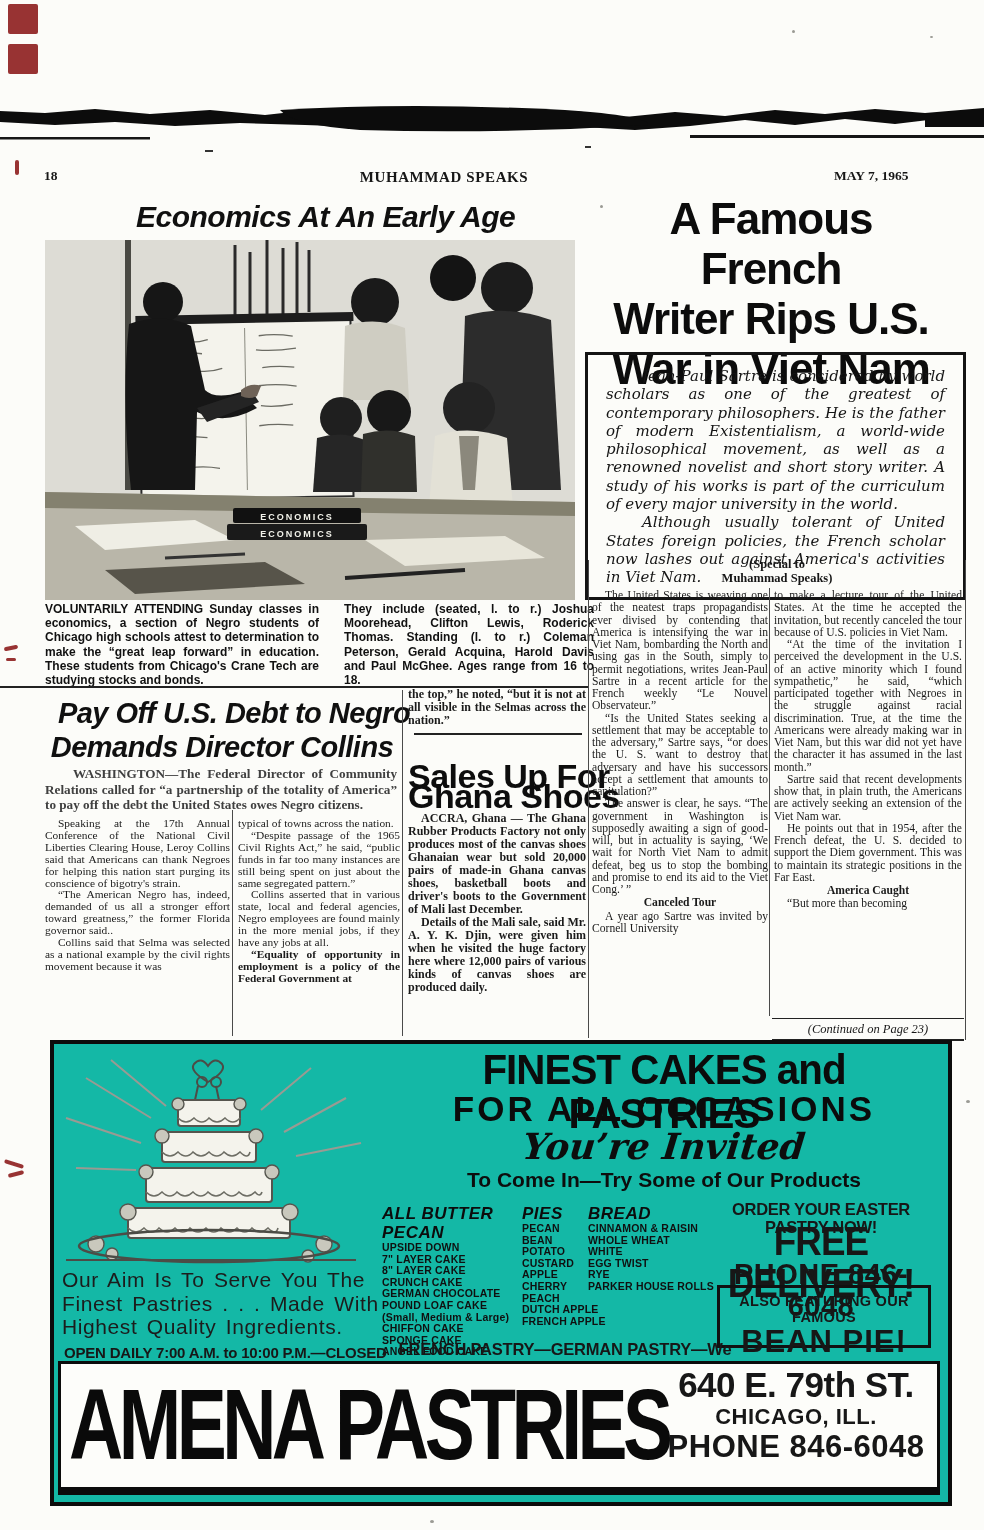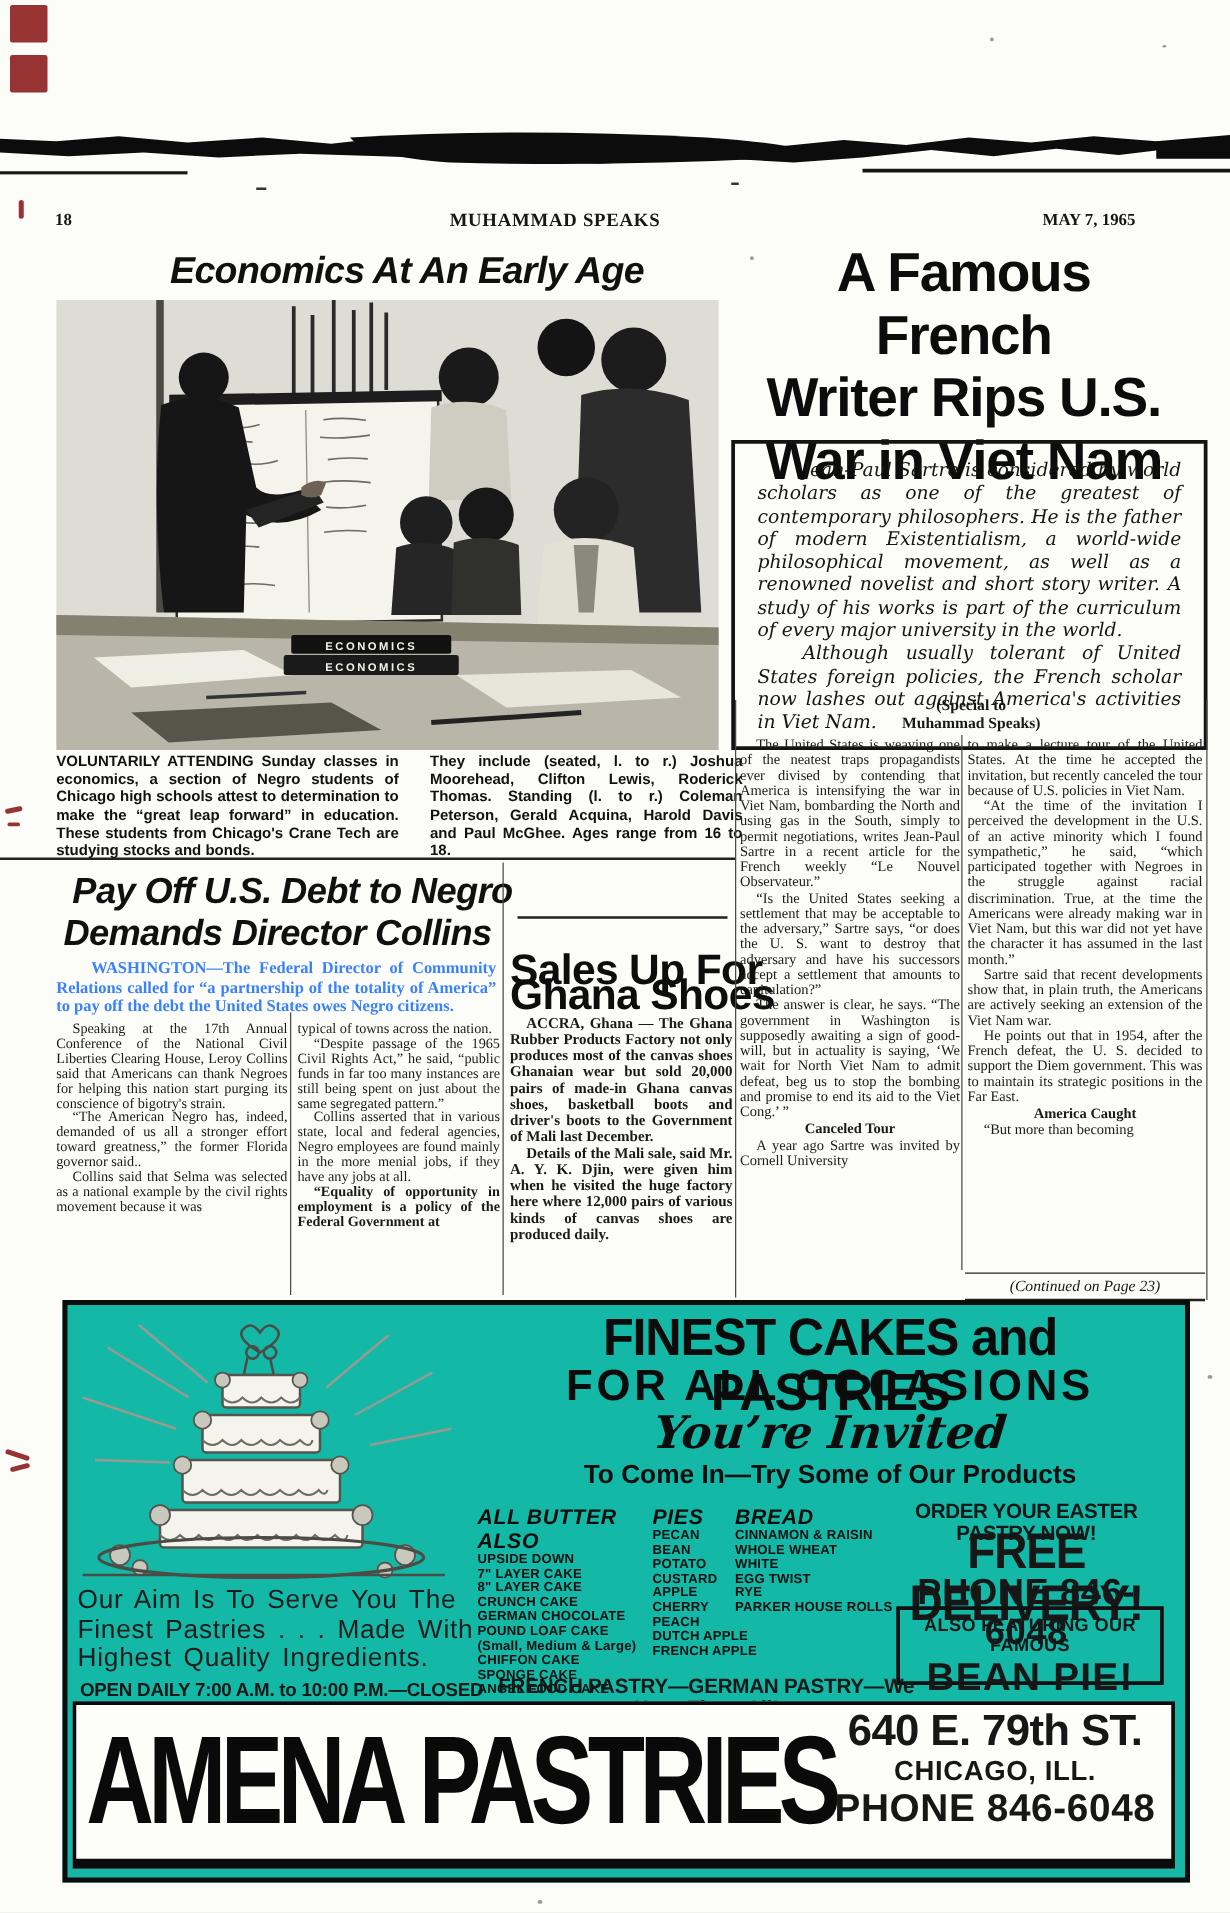--- a/index.html
+++ b/index.html
@@ -17,21 +17,21 @@
   .h-collins{font:italic bold 29px "Liberation Sans",sans-serif;color:#101010;text-align:center;letter-spacing:-.5px;}
   .h-ghana{font:bold 34px/40px "Liberation Sans",sans-serif;color:#0d0d0d;letter-spacing:-.5px;}
   
   .bodycol{text-align:justify;color:#1a1a1a;}
   .sartre-col{font:11.6px/12.25px "Liberation Serif",serif;}
   .collins-col{font:11.4px/11.9px "Liberation Serif",serif;}
   .ghana-col{font:bold 12px/13px "Liberation Serif",serif;}
   .para{margin:0;text-indent:13px;}
   .noindent{margin:0;text-indent:0;}
   .subhead{font-weight:bold;text-align:center;text-indent:0;margin:1px 0;}
-  .lede{font:bold 13.2px/15.6px "Liberation Serif",serif;text-align:justify;color:#3b82f6;}
+  .lede{font:bold 13.2px/15.6px "Liberation Serif",serif;text-align:justify;color:#404040;}
   .special{font:bold 12.5px/13.5px "Liberation Serif",serif;text-align:center;}
   .caption{font:bold 12px/14.2px "Liberation Sans",sans-serif;text-align:justify;color:#111;}
   .continued{font:italic 12.5px/15px "Liberation Serif",serif;text-align:center;
              border-top:1px solid #222;border-bottom:2px solid #222;padding:3px 0 2px;}
   
   .vrule{width:1px;background:#4a4a4a;}
   .hrule{background:#222;}
   
   .redmark{background:#8d1d1d;opacity:.9;border-radius:2px;}
   
@@ -189,20 +189,23 @@
   </div>
   <div class="abs bodycol collins-col" style="left:238px;top:818px;width:162px;height:218px;overflow:hidden;">
     <p class="noindent">typical of towns across the nation.</p>
     <div>
         <div class="para">“Despite passage of the 1965 Civil Rights Act,” he said, “public funds in far too many instances are still being spent on just about the same segregated pattern.”</div>
         <div class="para">Collins asserted that in various state, local and federal agencies, Negro employees are found mainly in the more menial jobs, if they have any jobs at all.</div>
       </div>
     <p class="para" style="font-weight:bold;">“Equality of opportunity in employment is a policy of the Federal Government at</p>
   </div>
 
+  <div class="abs bodycol ghana-col" style="left:408px;top:688px;width:178px;">
+    <p class="noindent">the top,” he noted, “but it is not at all visible in the Selmas across the nation.”</p>
+  </div>
   <div class="abs hrule" style="left:414px;top:733px;width:168px;height:2px;"></div>
   <div class="abs h-ghana" style="left:408px;top:756px;">Sales Up For</div>
   <div class="abs h-ghana" style="left:408px;top:776px;">Ghana Shoes</div>
   <div class="abs bodycol ghana-col" style="left:408px;top:812px;width:178px;height:224px;overflow:hidden;">
     <div>
         <div class="para">ACCRA, Ghana — The Ghana Rubber Products Factory not only produces most of the canvas shoes Ghanaian wear but sold 20,000 pairs of made-in Ghana canvas shoes, basketball boots and driver's boots to the Government of Mali last December.</div>
         <div class="para">Details of the Mali sale, said Mr. A. Y. K. Djin, were given him when he visited the huge factory here where 12,000 pairs of various kinds of canvas shoes are produced daily.</div>
       </div>
   </div>
 
@@ -300,21 +303,21 @@
       <ellipse cx="153" cy="198" rx="130" ry="16" fill="none" stroke="#4c4c46" stroke-width="2.5"></ellipse>
       <path d="M10,212 h290" stroke="#4c4c46" stroke-width="2"></path>
     </svg>
 
     <div class="abs ad-title" style="left:330px;top:4px;width:560px;">FINEST CAKES and PASTRIES</div>
     <div class="abs ad-title2" style="left:330px;top:46px;width:560px;">FOR ALL OCCASIONS</div>
     <div class="abs ad-script" style="left:330px;top:82px;width:560px;">You’re Invited</div>
     <div class="abs ad-invite" style="left:330px;top:124px;width:560px;">To Come In—Try Some of Our Products</div>
 
     <div class="abs" style="left:328px;top:160px;width:150px;">
-      <div class="ad-listhead">ALL BUTTER ALSO</div>
+      <div class="ad-listhead">ALL BUTTER PECAN</div>
       <div>
           <div class="ad-item">UPSIDE DOWN</div>
           <div class="ad-item">7" LAYER CAKE</div>
           <div class="ad-item">8" LAYER CAKE</div>
           <div class="ad-item">CRUNCH CAKE</div>
           <div class="ad-item">GERMAN CHOCOLATE</div>
           <div class="ad-item">POUND LOAF CAKE</div>
           <div class="ad-item">(Small, Medium &amp; Large)</div>
           <div class="ad-item">CHIFFON CAKE</div>
           <div class="ad-item">SPONGE CAKE</div>

